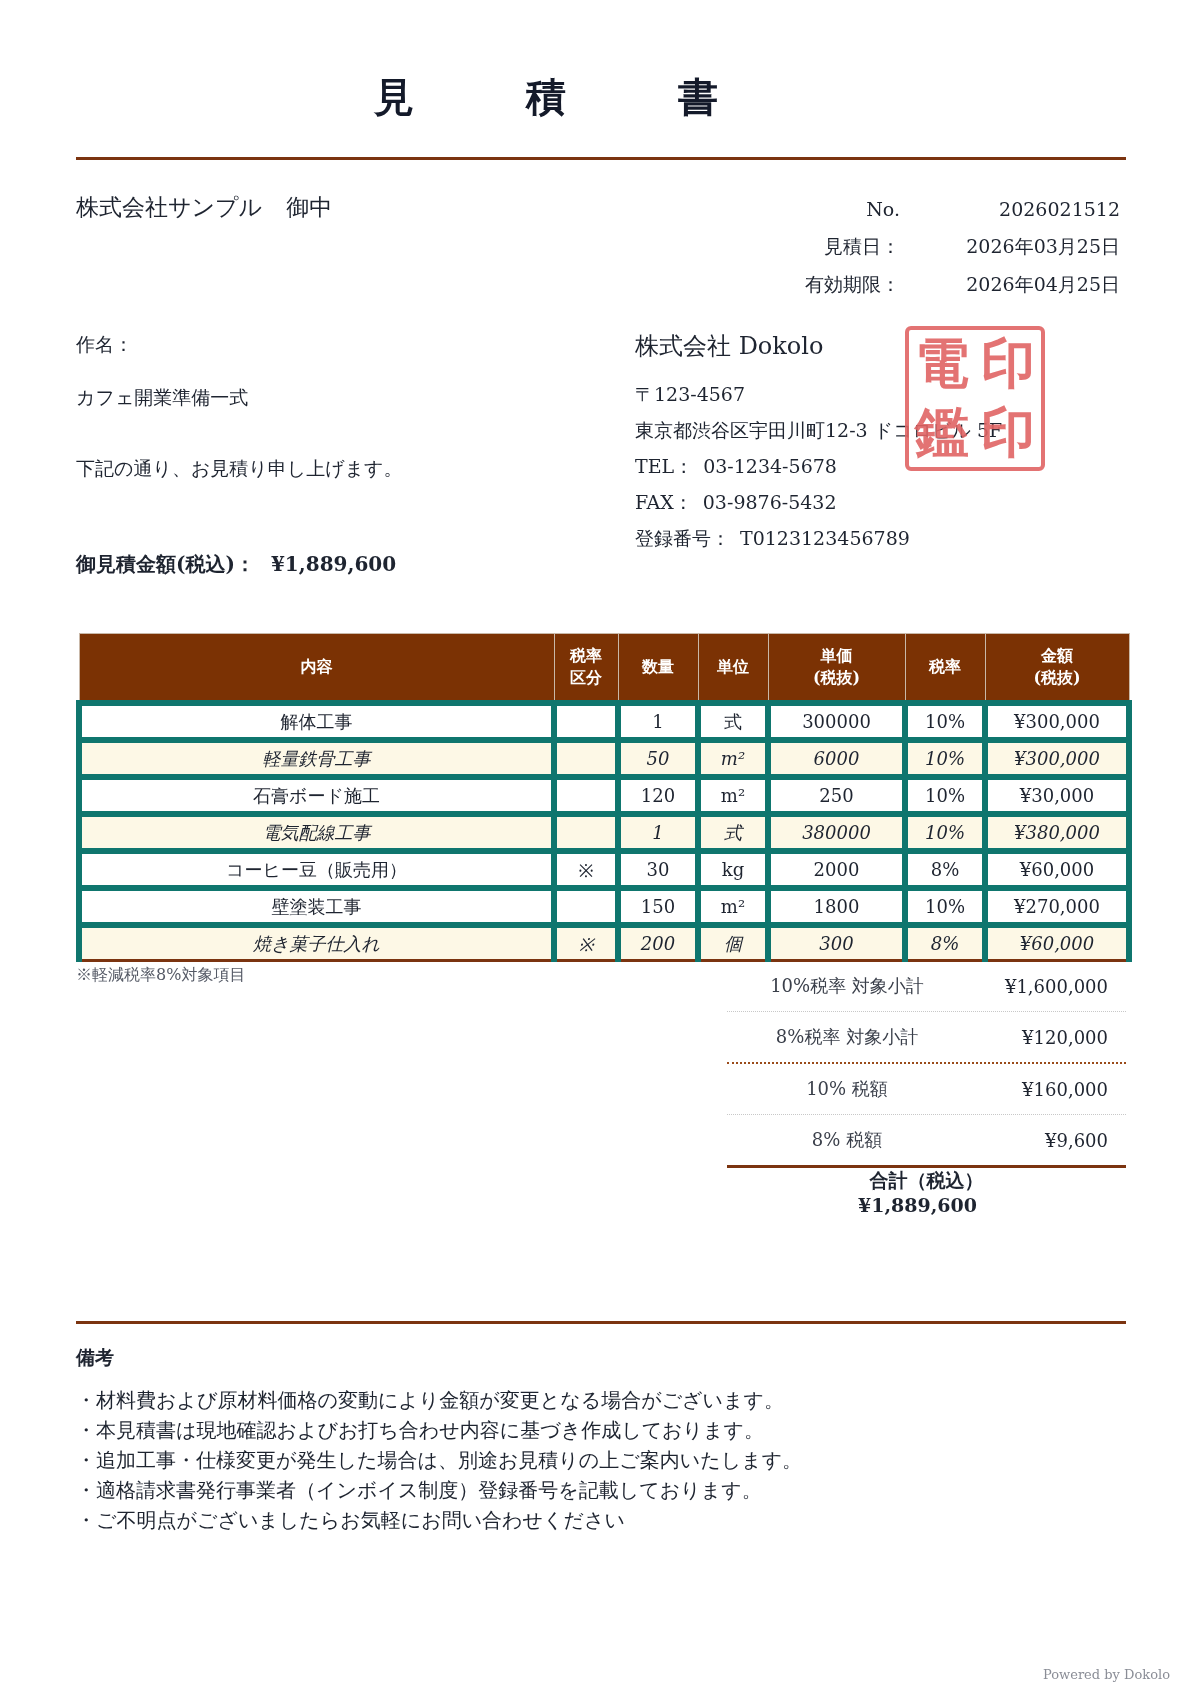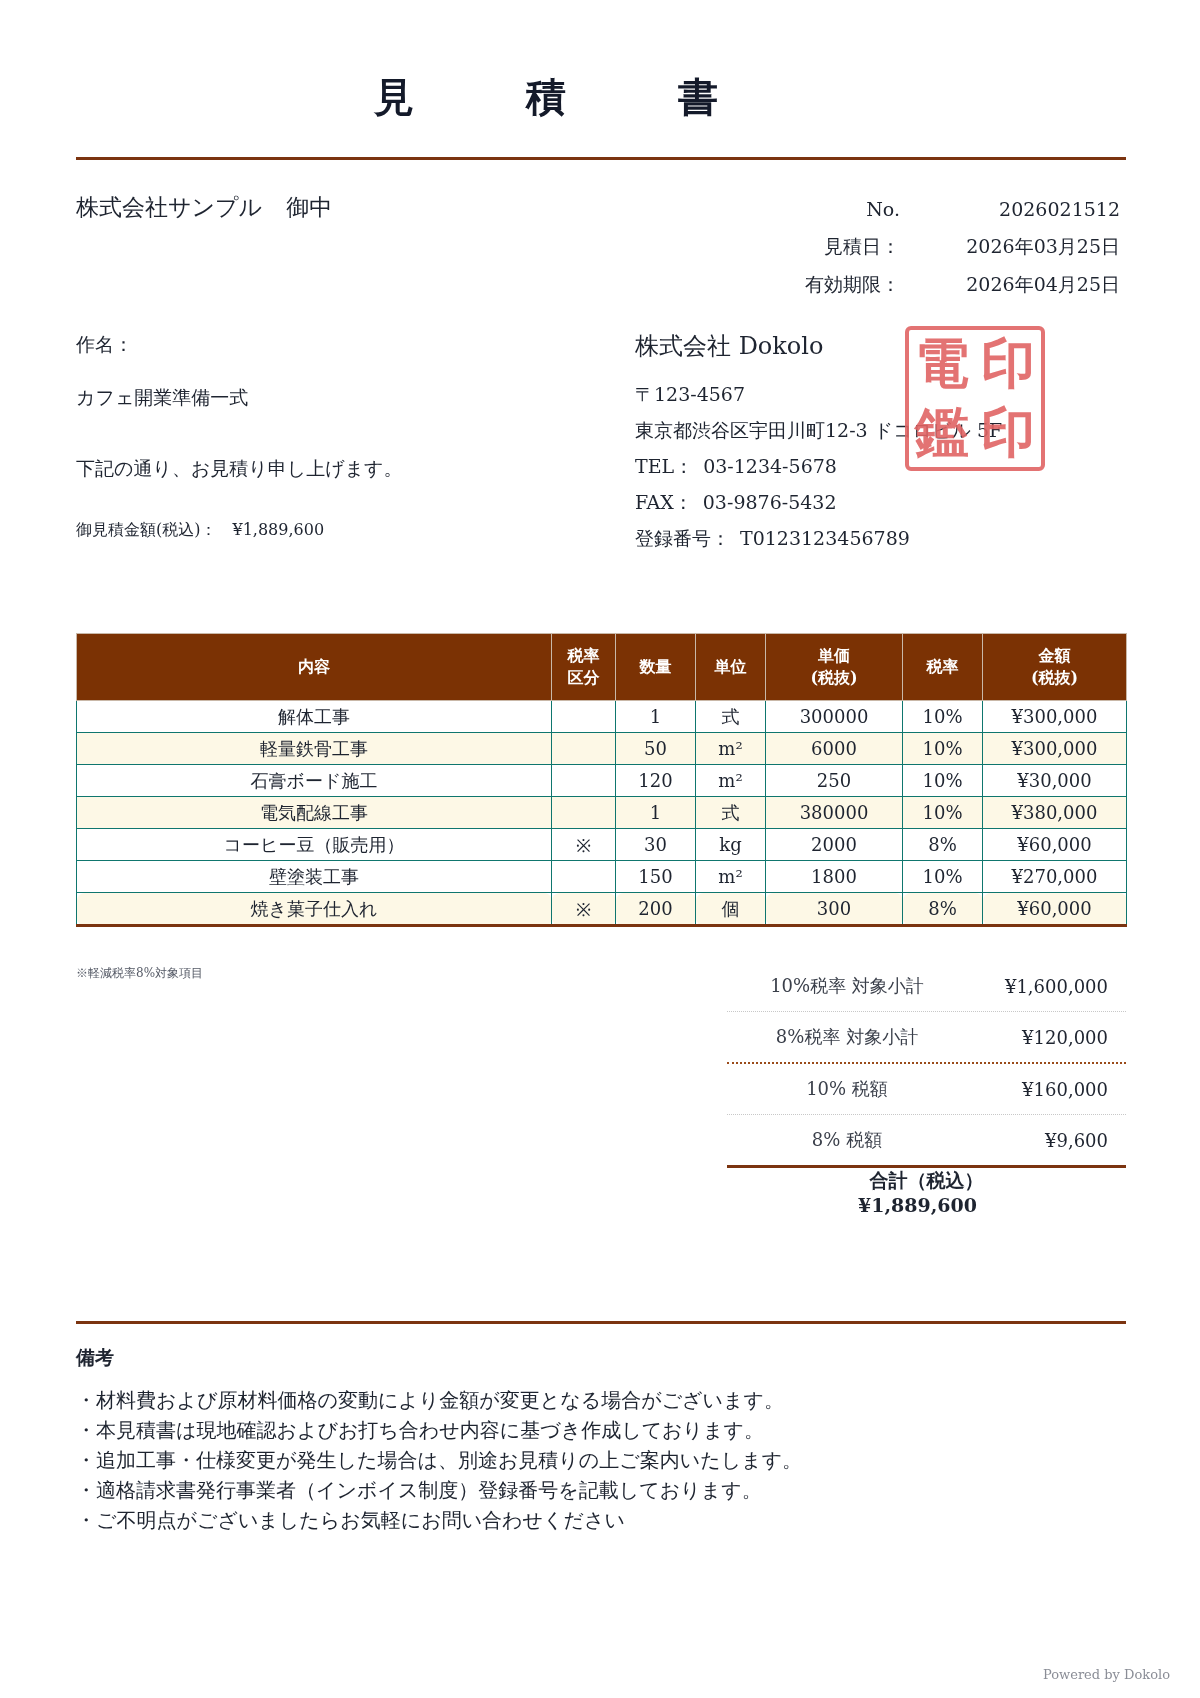--- a/index.html
+++ b/index.html
@@ -22,21 +22,21 @@
 
     .meta { position: absolute; top: 190px; right: 80px; width: 340px; font-size: 19px; }
     .meta-row { display: flex; height: 38px; align-items: center; }
     .meta-label { width: 120px; text-align: right; }
     .meta-value { flex: 1; text-align: right; }
 
     .left-block { position: absolute; left: 76px; font-size: 19px; }
     .subject-label { top: 332px; }
     .subject-value { top: 385px; }
     .greeting { top: 456px; }
-    .total-line { top: 520px; font-weight: normal; font-size: 16px; }
+    .total-line { top: 551px; font-weight: bold; font-size: 20px; }
     .total-line .amount { margin-left: 16px; }
 
     .issuer { position: absolute; left: 635px; top: 330px; font-size: 19px; }
     .issuer .company { font-size: 24px; margin-bottom: 14px; }
     .issuer .line { height: 36px; line-height: 36px; white-space: nowrap; }
     .issuer .line .lbl { margin-right: 10px; }
 
     .stamp {
       position: absolute; left: 905px; top: 326px; width: 140px; height: 145px;
       border: 4px solid #e06464; border-radius: 6px; box-sizing: border-box;
@@ -48,26 +48,26 @@
 
     table.items {
       position: absolute; left: 76px; top: 633px; width: 1050px;
       border-collapse: collapse; font-size: 18px; table-layout: fixed;
     }
     table.items th {
       background: #7b3204; color: #ffffff; font-weight: bold; font-size: 16px;
       height: 64px; border: 1px solid #c9b8a8; line-height: 1.35;
     }
     table.items td {
-      height: 31px; border: 1px solid #0f766e; text-align: center; padding: 0;
-    }
-    table.items tr.alt td { background: #fdf8e6; }
+      height: 31px; border: 6px solid #0f766e; text-align: center; padding: 0;
+    }
+    table.items tr.alt td { background: #fdf8e6; font-style: italic; }
     table.items tbody tr:last-child td { border-bottom: 3px solid #7b3410; border-radius: 8px; }
 
-    .footnote { position: absolute; left: 76px; top: 965px; font-size: 12px; color: #555a66; }
+    .footnote { position: absolute; left: 76px; top: 965px; font-size: 16px; color: #555a66; }
 
     .summary { position: absolute; left: 727px; top: 961px; width: 399px; font-size: 18px; }
     .sum-row { display: flex; height: 50px; align-items: center; border-bottom: 1px dotted #c8c8c8; }
     .sum-row.brown-dots { border-bottom: 2px dotted #9a4b1a; }
     .sum-row.last { border-bottom: 3px solid #7b3410; }
     .sum-label { width: 240px; text-align: center; color: #3a3f4a; }
     .sum-value { flex: 1; text-align: right; padding-right: 18px; }
     .grand { display: flex; height: 64px; align-items: center; font-weight: bold; font-size: 19px; flex-direction: column; }
     .grand .sum-label { color: #1e2430; }
 

